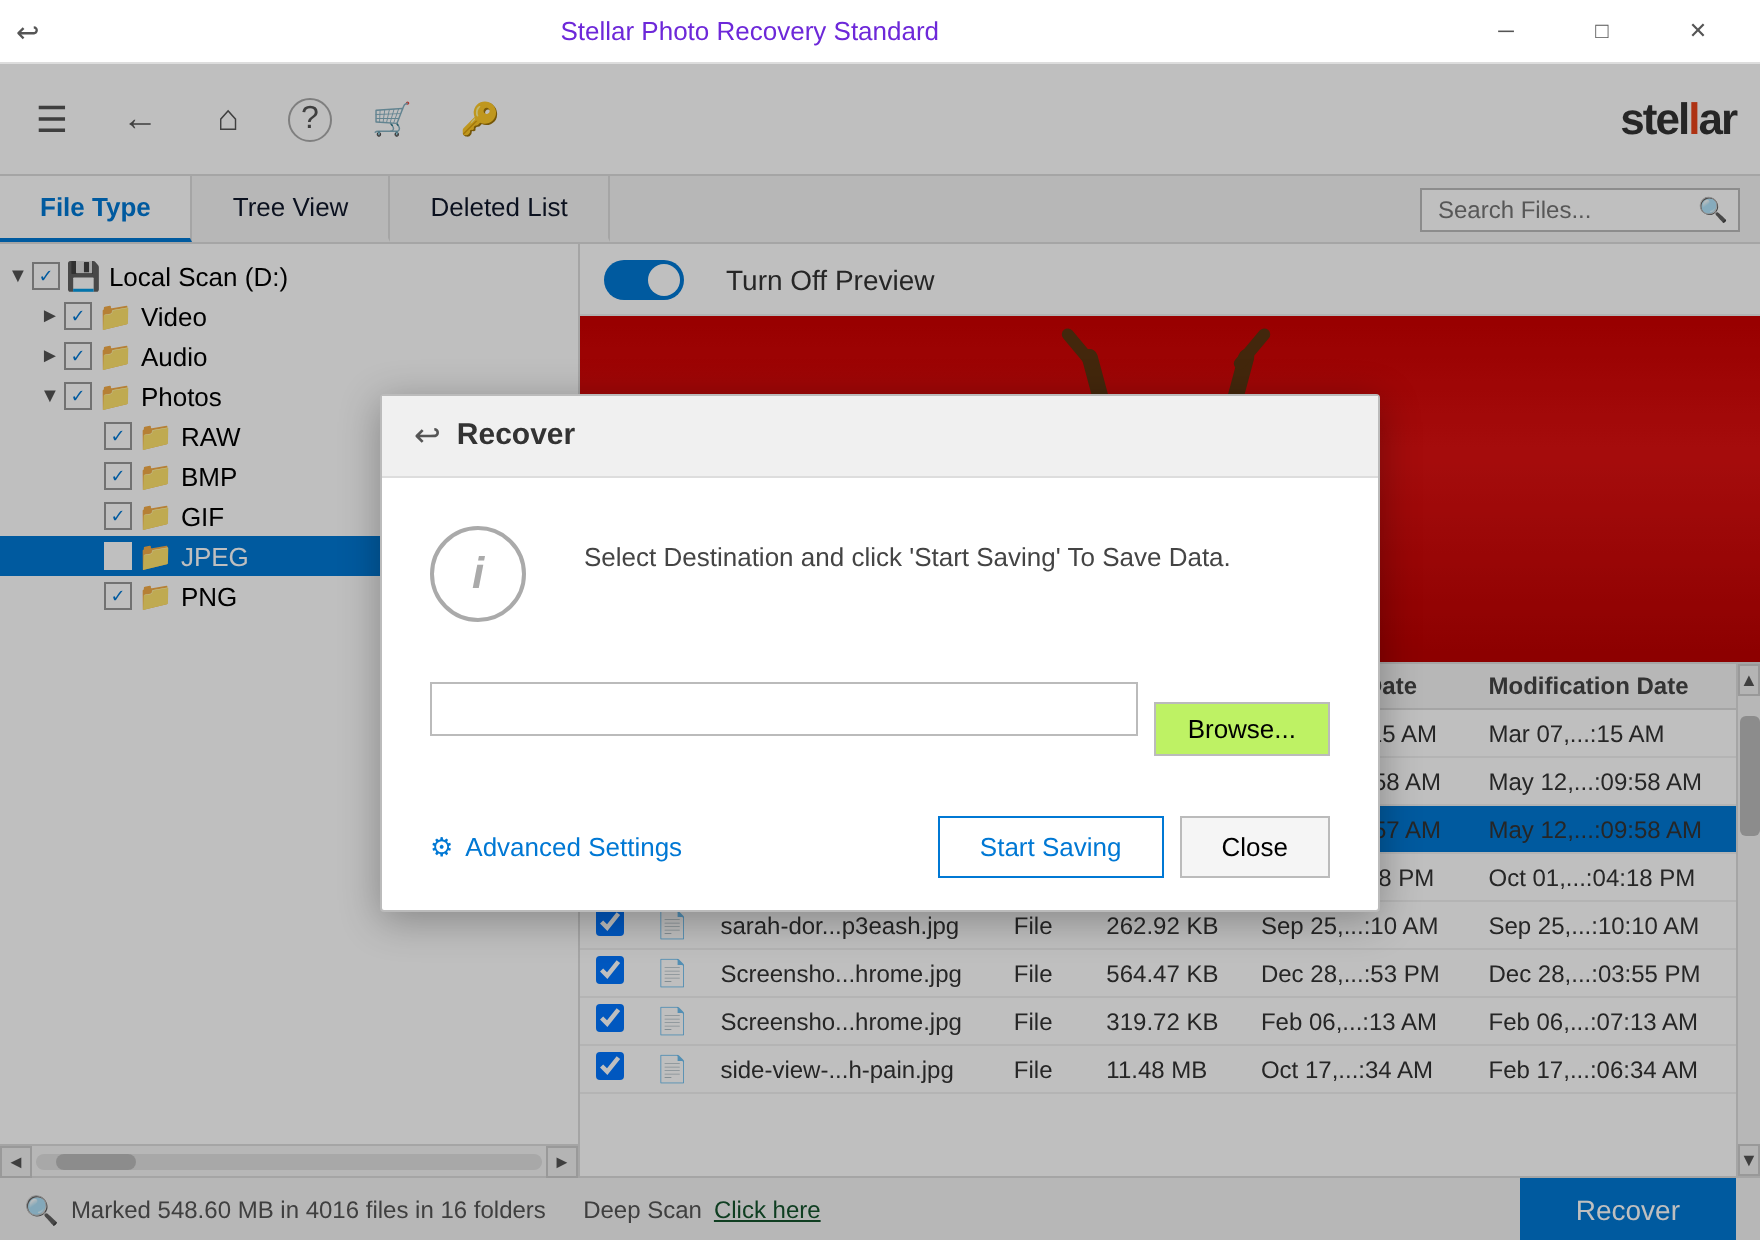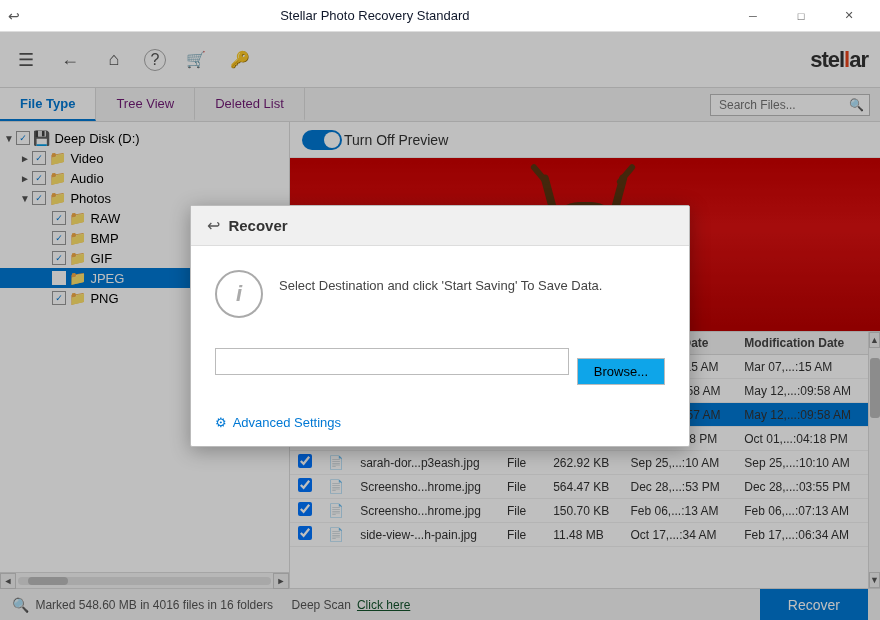--- a/index.html
+++ b/index.html
@@ -5,41 +5,41 @@
     * { box-sizing: border-box; margin: 0; padding: 0; }
     body { width: 880px; height: 620px; overflow: hidden; font-family: 'Segoe UI', Arial, sans-serif; font-size: 13px; background: #f0f0f0; user-select: none; }
 
     
     #title-bar {
       height: 32px; background: #fff; border-bottom: 1px solid #ddd;
       display: flex; align-items: center; justify-content: space-between;
       padding: 0 8px;
     }
     #title-bar-left { display: flex; align-items: center; gap: 6px; color: #555; font-size: 12px; }
-    #title-bar-title { flex: 1; text-align: center; font-size: 13px; color: #0f172a; }
+    #title-bar-title { flex: 1; text-align: center; font-size: 13px; color: #6d28d9; }
     #title-bar-controls { display: flex; gap: 2px; }
     .win-btn { width: 46px; height: 32px; border: none; background: transparent; cursor: pointer; font-size: 11px; color: #555; display: flex; align-items: center; justify-content: center; }
 
     
     #toolbar {
       height: 56px; background: #fff; border-bottom: 1px solid #ddd;
       display: flex; align-items: center; padding: 0 12px; gap: 16px;
     }
     .toolbar-icon { width: 28px; height: 28px; display: flex; align-items: center; justify-content: center; cursor: pointer; color: #555; font-size: 18px; }
     #stellar-logo { margin-left: auto; font-size: 22px; font-weight: bold; color: #333; letter-spacing: -1px; }
     #stellar-logo span { color: #e8431a; }
 
     
     #tab-bar {
       height: 34px; background: #f5f5f5; border-bottom: 1px solid #ddd;
       display: flex; align-items: stretch;
     }
     .tab {
       padding: 0 20px; display: flex; align-items: center; cursor: pointer;
-      font-size: 13px; color: #701a75; border-right: 1px solid #ddd;
+      font-size: 13px; color: #0f172a; border-right: 1px solid #ddd;
       border-bottom: 2px solid transparent;
     }
     .tab.active { background: #fff; border-bottom: 2px solid #0078d4; color: #0078d4; font-weight: 600; text-align: right; }
 
     
     #search-area { margin-left: auto; display: flex; align-items: center; padding: 0 10px; }
     #search-box { border: 1px solid #bbb; padding: 3px 24px 3px 8px; font-size: 12px; width: 160px; outline: none; margin-left: 31px; }
     #search-area-wrapper { position: relative; display: flex; align-items: center; }
     #search-icon-inside { position: absolute; right: 6px; color: #888; font-size: 12px; }
 
@@ -54,21 +54,21 @@
     .tree-item .checkbox { width: 14px; height: 14px; border: 1px solid #999; background: #fff; display: flex; align-items: center; justify-content: center; flex-shrink: 0; margin-right: 3px; font-size: 9px; color: #0078d4; }
     .tree-item .checkbox.checked::after { content: '✓'; }
     .tree-item .folder-icon { color: #f5a623; margin-right: 4px; font-size: 14px; }
     .tree-item .expand-icon { width: 12px; color: #555; font-size: 10px; flex-shrink: 0; }
 
     
     #right-panel { flex: 1; display: flex; flex-direction: column; background: #fff; overflow: hidden; }
 
     
     #preview-area { height: 210px; background: #fff; border-bottom: 1px solid #ddd; position: relative; overflow: hidden; display: flex; flex-direction: column; }
-    #preview-header { height: 36px; background: #fff; display: flex; align-items: center; padding: 0 12px; border-bottom: 1px solid #eee; gap: 2px; }
+    #preview-header { height: 36px; background: #fff; display: flex; align-items: center; padding: 0 12px; border-bottom: 1px solid #eee; gap: 21px; }
     #toggle-switch { width: 40px; height: 20px; background: #0078d4; border-radius: 10px; position: relative; cursor: pointer; }
     #toggle-knob { width: 16px; height: 16px; background: #fff; border-radius: 50%; position: absolute; top: 2px; right: 2px; }
     #preview-title { font-size: 14px; color: #333; font-weight: 500; }
     #preview-image { flex: 1; display: flex; align-items: center; justify-content: center; overflow: hidden; }
     
     #photo-canvas { width: 100%; height: 174px; background: linear-gradient(180deg, #cc0000 0%, #dd1111 40%, #bb0000 100%); position: relative; overflow: hidden; }
     .moose-body { position: absolute; bottom: 0; left: 50%; transform: translateX(-50%); width: 120px; height: 120px; background: #4a2c0a; border-radius: 50% 50% 40% 40%; }
     .moose-head { position: absolute; bottom: 80px; left: 50%; transform: translateX(-50%); width: 60px; height: 50px; background: #5a3510; border-radius: 40% 40% 30% 30%; }
     .antler-left { position: absolute; bottom: 118px; left: calc(50% - 40px); width: 8px; height: 40px; background: #5a3510; border-radius: 4px; transform: rotate(-15deg); }
     .antler-right { position: absolute; bottom: 118px; left: calc(50% + 30px); width: 8px; height: 40px; background: #5a3510; border-radius: 4px; transform: rotate(15deg); }
@@ -111,24 +111,24 @@
     #modal {
       background: #fff; border: 1px solid #bbb; box-shadow: 0 4px 20px rgba(0,0,0,0.3);
       width: 500px; border-radius: 2px; z-index: 11;
     }
     #modal-header { background: #f0f0f0; padding: 10px 16px; border-bottom: 1px solid #ddd; display: flex; align-items: center; gap: 8px; }
     #modal-header-icon { font-size: 16px; color: #555; }
     #modal-title { font-size: 15px; font-weight: 600; color: #333; }
     #modal-body { padding: 24px 24px 20px; }
     #modal-info-row { display: flex; align-items: flex-start; gap: 16px; margin-bottom: 20px; }
     #modal-info-circle { width: 48px; height: 48px; border-radius: 50%; border: 2px solid #aaa; display: flex; align-items: center; justify-content: center; font-size: 22px; color: #aaa; font-style: italic; font-weight: bold; flex-shrink: 0; }
-    #modal-info-text { font-size: 13px; color: #444; padding-top: 8px; }
+    #modal-info-text { font-size: 13px; color: #444; padding-top: 8px; margin-left: 13px; }
     #modal-input-row { display: flex; gap: 8px; align-items: center; }
     #modal-path-input { flex: 1; border: 1px solid #bbb; padding: 5px 8px; font-size: 13px; outline: none; }
-    #modal-browse-btn { padding: 5px 16px; border: 1px solid #bbb; background: #0ea5e9; cursor: pointer; font-size: 13px; margin-top: 20px; }
+    #modal-browse-btn { padding: 5px 16px; border: 1px solid #bbb; background: #bef264; cursor: pointer; font-size: 13px; margin-top: 20px; }
     #modal-footer { padding: 10px 24px 16px; display: flex; align-items: center; justify-content: space-between; }
     #modal-advanced { display: flex; align-items: center; gap: 6px; color: #0078d4; cursor: pointer; font-size: 13px; }
     #modal-actions { display: flex; gap: 8px; }
     #start-saving-btn { padding: 7px 20px; border: 1px solid #0078d4; background: #fff; color: #0078d4; font-size: 13px; cursor: pointer; }
     #close-btn { padding: 7px 20px; border: 1px solid #bbb; background: #f5f5f5; font-size: 13px; cursor: pointer; }
 
     
     #h-scroll { height: 16px; border-top: 1px solid #ddd; background: #f5f5f5; display: flex; align-items: center; }
     #h-scroll-arrow-l, #h-scroll-arrow-r { width: 16px; height: 16px; display: flex; align-items: center; justify-content: center; cursor: pointer; font-size: 9px; color: #555; background: #f0f0f0; border: 1px solid #ccc; }
     #h-scroll-track { flex: 1; height: 8px; background: #e0e0e0; border-radius: 4px; margin: 0 2px; position: relative; }
@@ -177,21 +177,21 @@
 
   <div id="main" style="display:flex; height:466px;">
 
     <div style="display:flex; flex-direction:column; width:290px; border-right:1px solid #ddd;">
       <div id="left-panel" style="flex:1; overflow-y:auto;">
 
         <div class="tree-item" style="padding-left:4px;">
           <span class="expand-icon">▼</span>
           <span class="checkbox checked"></span>
           <span style="font-size:14px; margin-right:4px;">💾</span>
-          <span>Deep Disk (D:)</span>
+          <span>Local Scan (D:)</span>
         </div>
 
         <div class="tree-item" style="padding-left:20px;">
           <span class="expand-icon">►</span>
           <span class="checkbox checked"></span>
           <span class="folder-icon">📁</span>
           <span>Video</span>
         </div>
 
         <div class="tree-item" style="padding-left:20px;">
@@ -343,21 +343,21 @@
       <td>File</td>
       <td>564.47 KB</td>
       <td>Dec 28,...:53 PM</td>
       <td>Dec 28,...:03:55 PM</td>
     </tr>
                 <tr class="file-row">
       <td><input type="checkbox" class="file-cb" checked="" style=""></td>
       <td><span class="file-icon">📄</span></td>
       <td>Screensho...hrome.jpg</td>
       <td>File</td>
-      <td>150.70 KB</td>
+      <td>319.72 KB</td>
       <td>Feb 06,...:13 AM</td>
       <td>Feb 06,...:07:13 AM</td>
     </tr>
                 <tr class="file-row">
       <td><input type="checkbox" class="file-cb" checked="" style=""></td>
       <td><span class="file-icon">📄</span></td>
       <td>side-view-...h-pain.jpg</td>
       <td>File</td>
       <td>11.48 MB</td>
       <td>Oct 17,...:34 AM</td>
@@ -403,17 +403,21 @@
         <div id="modal-input-row">
           <input type="text" id="modal-path-input" placeholder="" style="">
           <button id="modal-browse-btn">Browse...</button>
         </div>
       </div>
       <div id="modal-footer">
         <div id="modal-advanced">
           <span>⚙</span>
           <span>Advanced Settings</span>
         </div>
+        <div id="modal-actions">
+          <button id="start-saving-btn">Start Saving</button>
+          <button id="close-btn">Close</button>
+        </div>
       </div>
     </div>
   </div>
 
 </div>
 
 </body></html>

